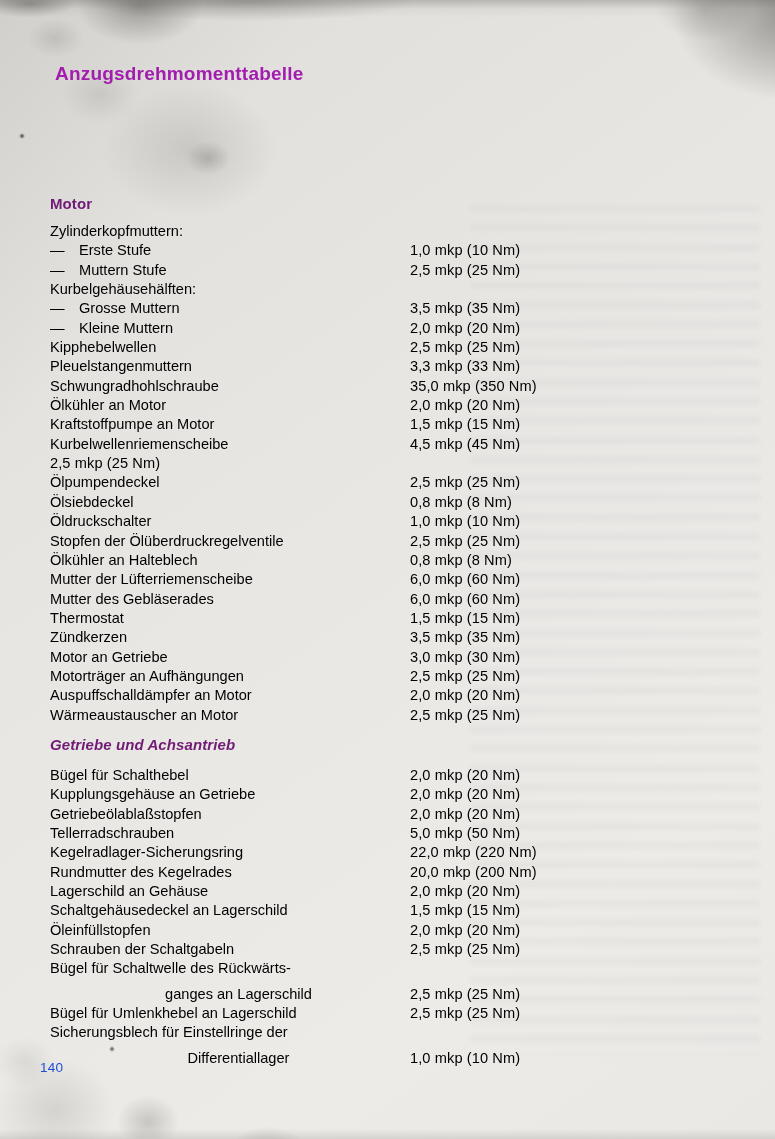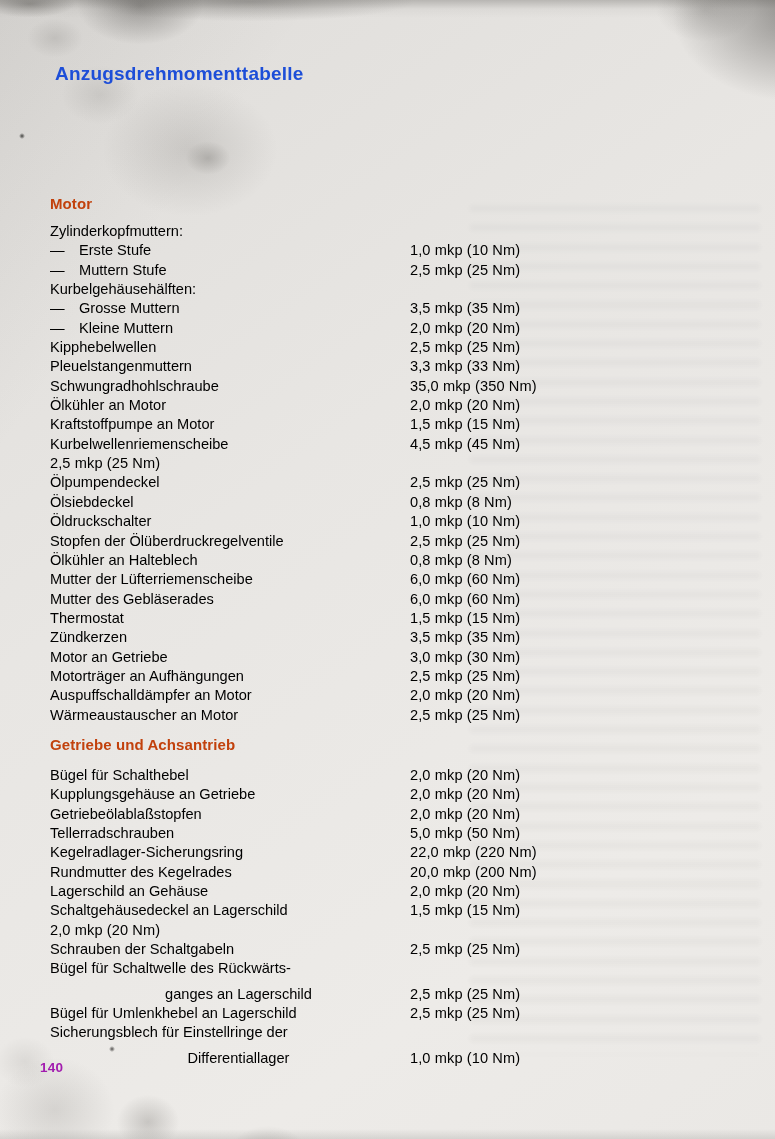--- a/index.html
+++ b/index.html
@@ -38,40 +38,40 @@
   
   .ghost{
     position:absolute;left:470px;top:205px;width:290px;height:850px;
     background:repeating-linear-gradient(180deg,
       rgba(112,110,106,.055) 0px, rgba(112,110,106,.055) 7px,
       transparent 7px, transparent 19.3px);
     filter:blur(2px);opacity:.8;pointer-events:none;
   }
   .title{
     position:absolute;left:55px;top:50px;
-    font-size:19px;font-weight:bold;color:#1d4ed8;letter-spacing:.2px;
+    font-size:19px;font-weight:bold;color:#a21caf;letter-spacing:.2px;
   }
   .section{position:absolute;left:50px;width:670px;}
   .section-motor{top:194px;}
   .section-getriebe{top:735px;}
   .section-heading{
-    font-size:15px;font-weight:bold;color:#c2410c;letter-spacing:.1px;
+    font-size:15px;font-weight:bold;color:#701a75;letter-spacing:.1px;
     margin:0 0 9px 0;height:19px;line-height:19px;
   }
-  .section-getriebe .section-heading{margin-bottom:12px;}
+  .section-getriebe .section-heading{margin-bottom:12px;font-style:italic;}
   .rows{font-size:14.6px;color:#000000;}
   .row{display:flex;height:19.35px;line-height:19.35px;white-space:nowrap;}
   .row .label{width:360px;display:flex;flex:none;box-sizing:border-box;}
   .row .dash{width:29px;flex:none;}
   .row.cont{margin-top:6px;}
   .row.cont .label{padding-left:17px;justify-content:center;}
   .row .value{white-space:nowrap;letter-spacing:.1px;}
   .page-number{
     position:absolute;left:40px;top:1060px;
-    font-size:13.5px;color:#a21caf;letter-spacing:.3px;font-weight:bold;
+    font-size:13.5px;color:#1d4ed8;letter-spacing:.3px;
   }
 </style>
 </head>
 <body>
 
 <div class="paper"></div>
 <div class="ghost"></div>
 <div class="stains"></div>
 
 <h1 class="title">Anzugsdrehmomenttabelle</h1>
@@ -284,20 +284,23 @@
         </span>
         <span class="value">2,0 mkp (20 Nm)</span>
       </div>
       <div class="row">
         <span class="label">
           <span>Schaltgehäusedeckel an Lagerschild</span>
         </span>
         <span class="value">1,5 mkp (15 Nm)</span>
       </div>
       <div class="row">
+        <span class="label">
+          <span>Öleinfüllstopfen</span>
+        </span>
         <span class="value">2,0 mkp (20 Nm)</span>
       </div>
       <div class="row">
         <span class="label">
           <span>Schrauben der Schaltgabeln</span>
         </span>
         <span class="value">2,5 mkp (25 Nm)</span>
       </div>
       <div class="row">
         <span class="label">

